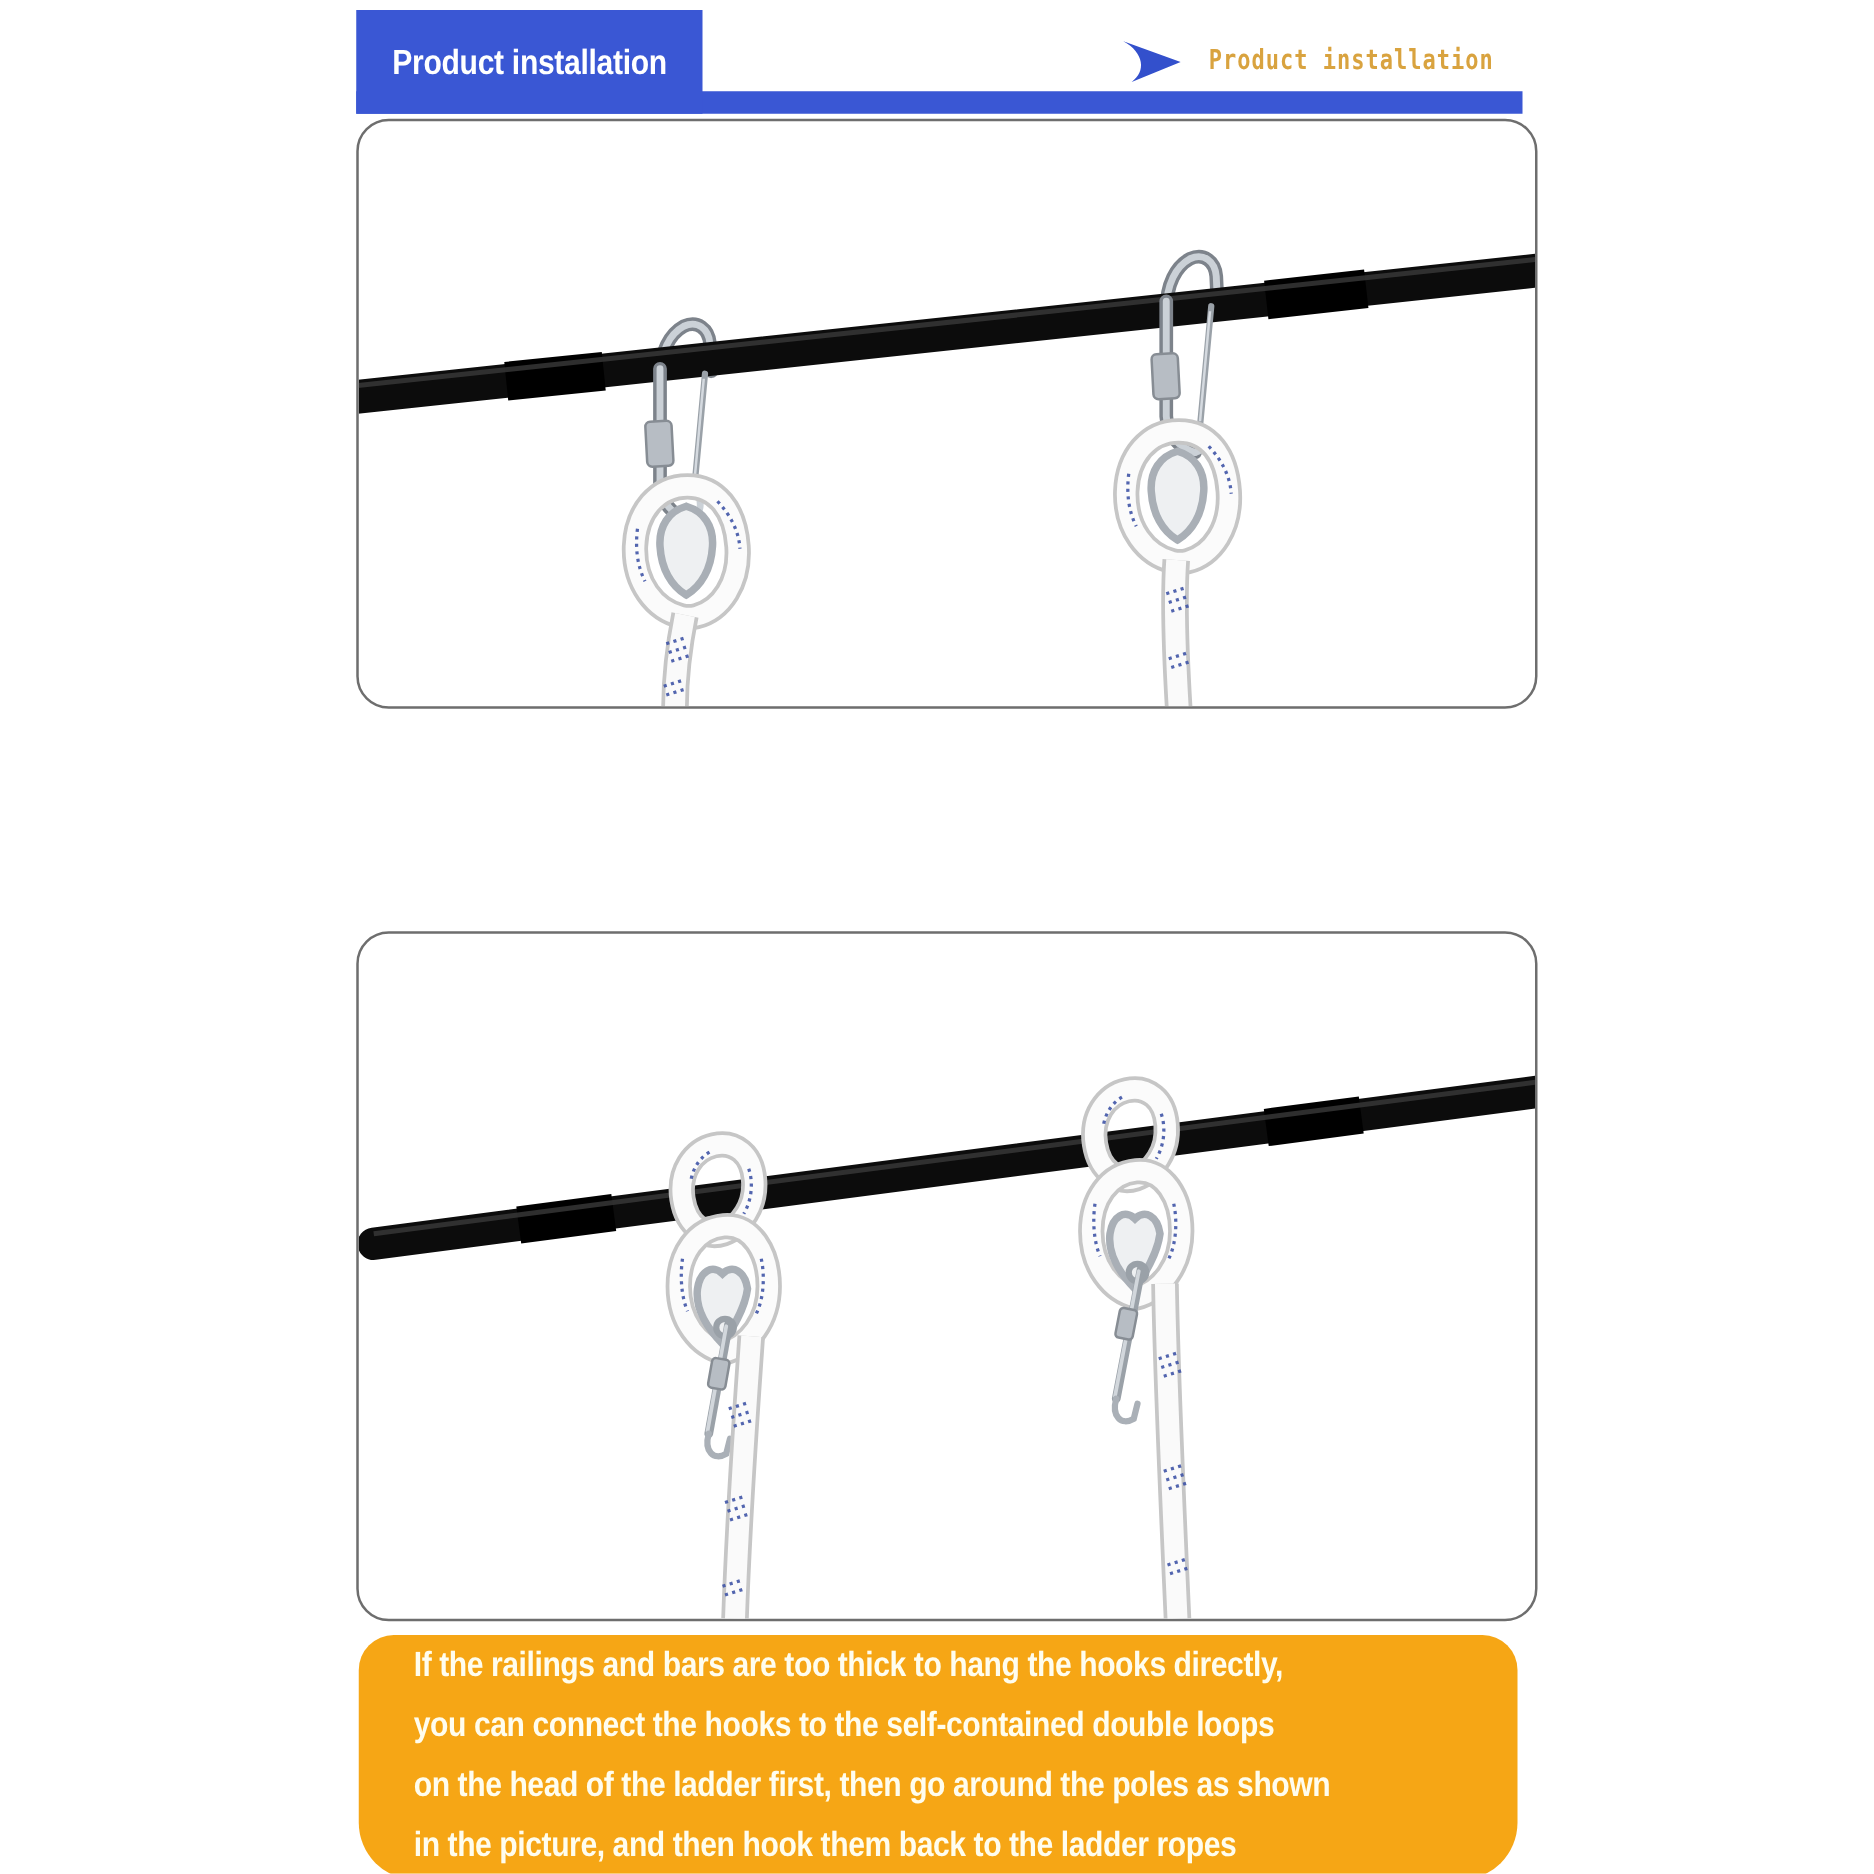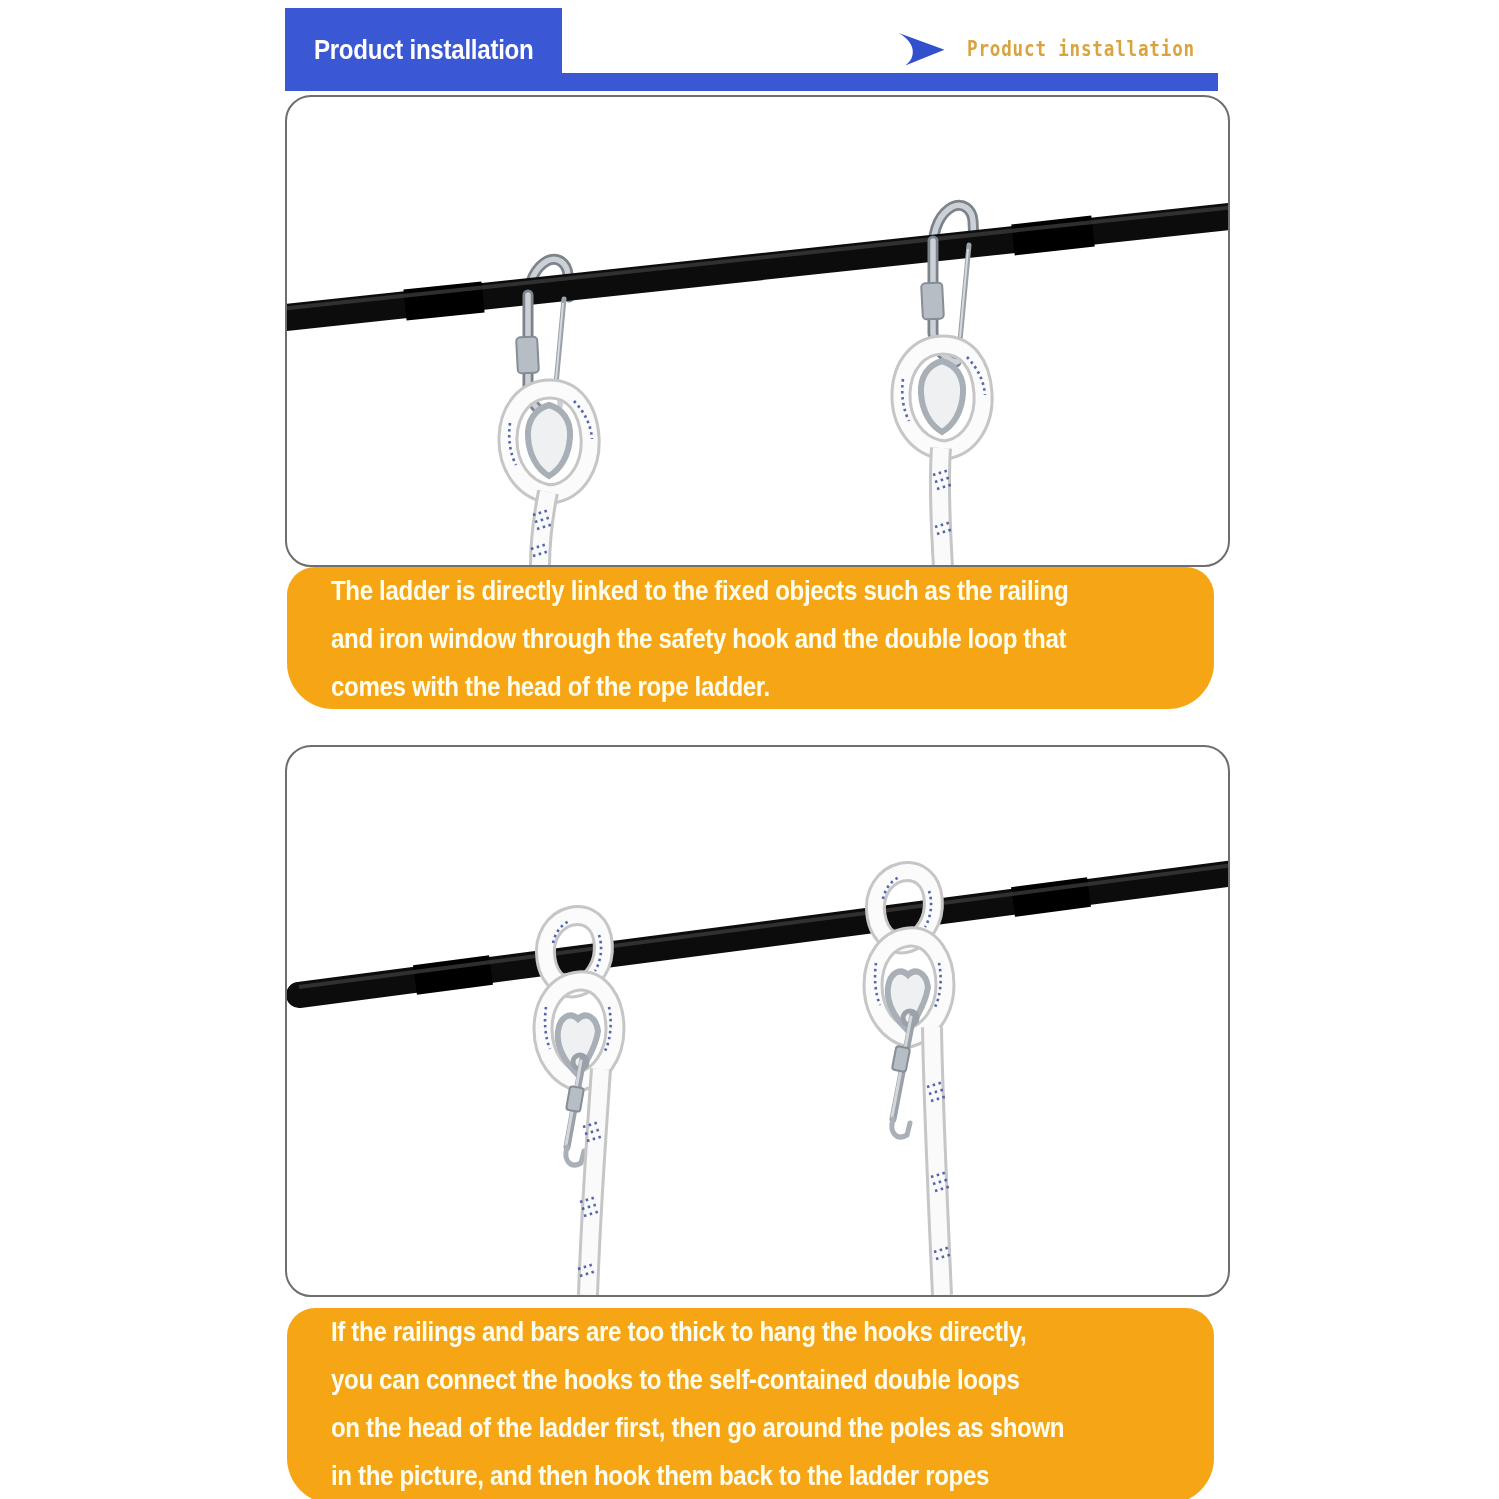--- a/index.html
+++ b/index.html
@@ -126,25 +126,20 @@
         <path class="bnd" d="M680,260 C691,272 697,284 698,298"></path>
         <path class="bnd" d="M616,282 C614,298 616,312 622,324"></path>
         <path class="tailO" d="M654,351 C652,380 653,420 656,470"></path>
         <path class="tailI" d="M654,351 C652,380 653,420 656,470"></path>
         <path class="bnd" d="M646,378 l16,-5 m-14,12 l16,-5 m-14,12 l16,-5"></path>
         <path class="bnd" d="M648,430 l16,-5 m-14,12 l16,-5"></path>
       </g>
     </svg>
   </figure>
 
-  <div class="cap-box cap-box-1">
-    <div class="cap-line">The ladder is directly linked to the fixed objects such as the railing</div>
-    <div class="cap-line">and iron window through the safety hook and the double loop that</div>
-    <div class="cap-line">comes with the head of the rope ladder.</div>
-  </div>
 
   <figure class="frame frame-2" aria-label="White rope double loops wrapped around a thick black pole with hooks clipped back onto the ladder ropes">
     <svg width="941" height="548" viewBox="0 0 941 548">
 
       <g>
         <line class="pole pole2" x1="12" y1="248" x2="947" y2="126"></line>
         <line class="joint joint2" x1="128" y1="233" x2="204" y2="223"></line>
         <line class="joint joint2" x1="726" y1="155" x2="802" y2="145"></line>
         <line class="poleHi" x1="12" y1="240" x2="947" y2="118"></line>
       </g>

